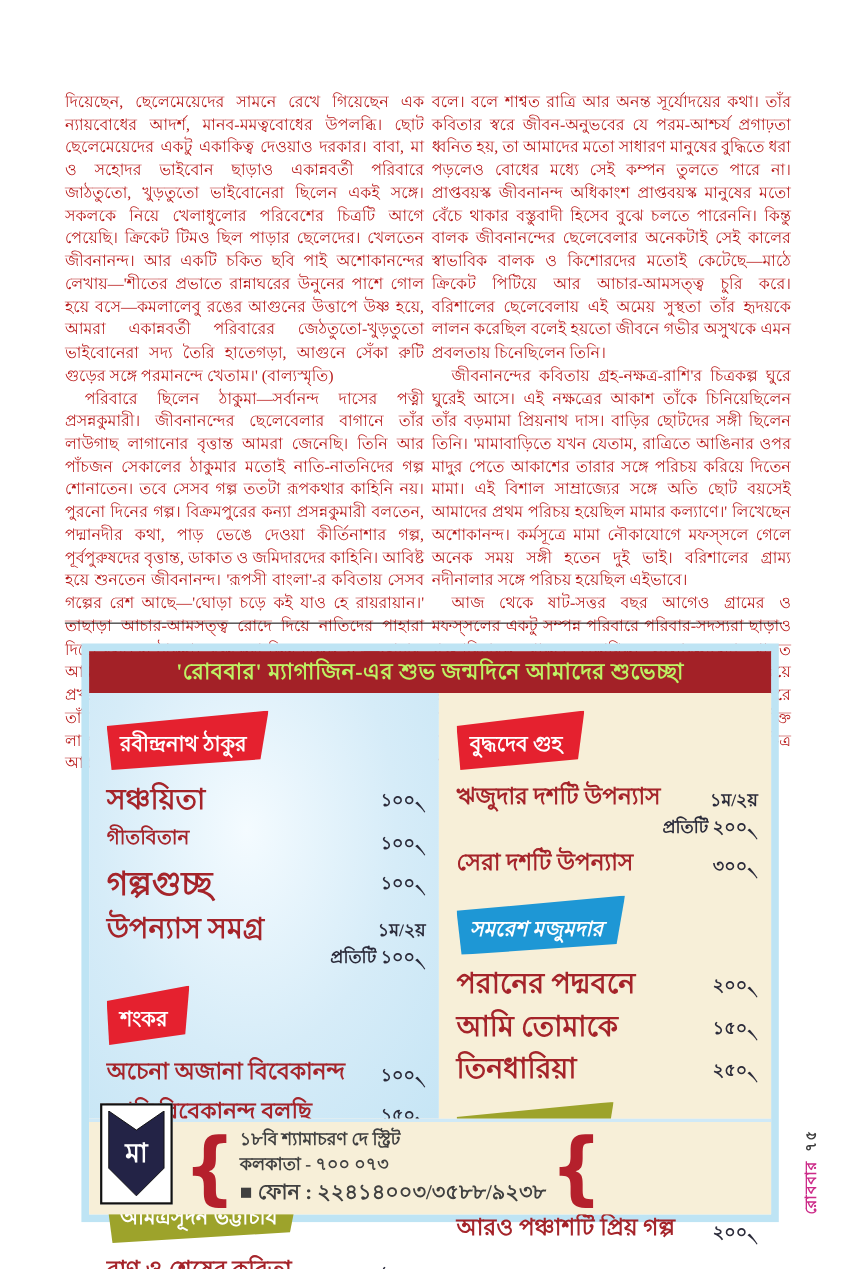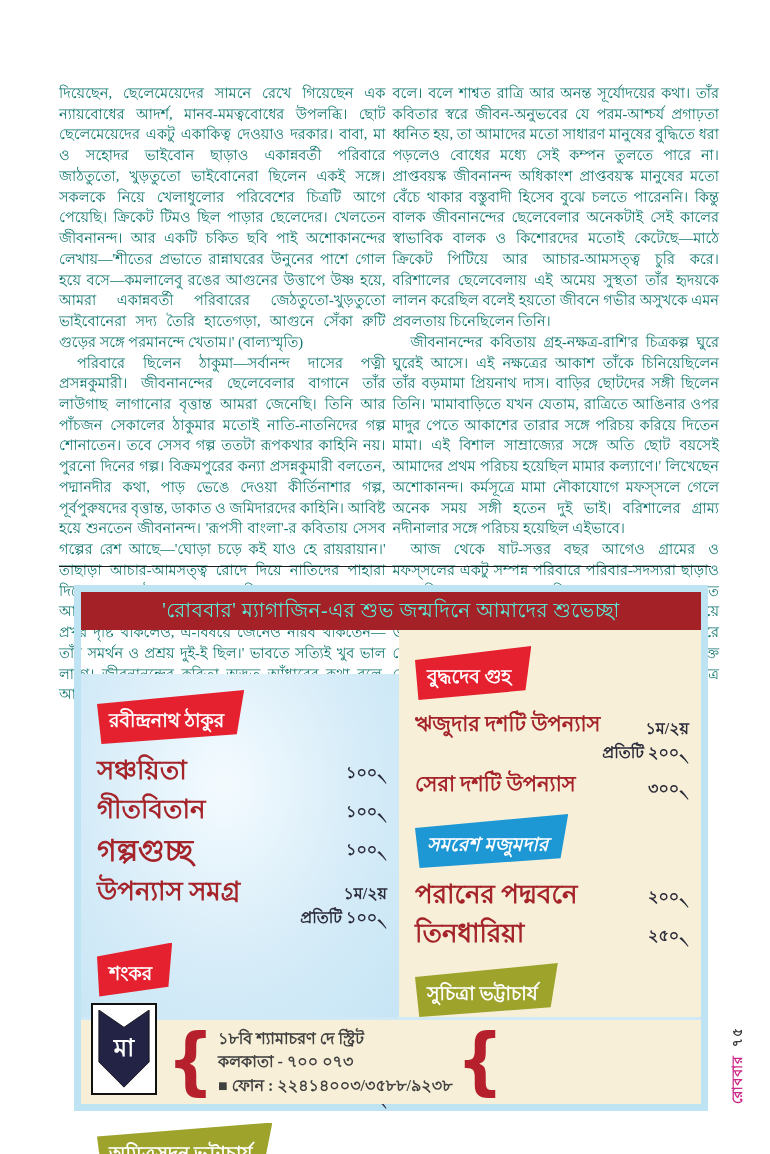--- a/index.html
+++ b/index.html
@@ -7,34 +7,34 @@
     --c-banner:#a32127; --c-title:#a5242a; --c-price:#2b2b3a;
     --c-border:#bee4f4; --c-cream:#f7efd8; --c-brace:#b5202c;
   }
   html,body{margin:0;padding:0;}
   body{width:770px;height:1154px;background:#ffffff;overflow:hidden;
        font-family:"Liberation Serif","DejaVu Serif",serif;position:relative;}
   .page{position:absolute;inset:0;}
 
   
   .article{position:absolute;left:59px;top:83px;width:660px;display:flex;gap:7px;}
-  .article .col{width:327px;color:#0f766e;font-size:14.5px;line-height:1.43;text-align:justify;}
+  .article .col{width:327px;color:#b91c1c;font-size:14.5px;line-height:1.43;text-align:justify;}
   .article p{margin:0;}
   .article p:not(:first-child){text-indent:18px;}
 
   .rule{position:absolute;left:59px;top:566px;width:652px;height:0;border:none;border-top:1.6px solid #1a1a1a;margin:0;}
 
   
   .ad{position:absolute;left:74px;top:585px;width:634px;height:526px;
       border:7px solid var(--c-border);box-sizing:border-box;display:flex;flex-direction:column;}
-  .ad-banner{height:38px;background:var(--c-banner);color:#5eead4;display:flex;align-items:center;justify-content:center;
-      font-size:20px;font-weight:normal;letter-spacing:.5px;flex:0 0 auto;}
+  .ad-banner{height:38px;background:var(--c-banner);color:#bef264;display:flex;align-items:center;justify-content:center;
+      font-size:20px;font-weight:bold;letter-spacing:.5px;flex:0 0 auto;}
   .ad-body{flex:1 1 auto;display:flex;min-height:0;}
   .ad-col{box-sizing:border-box;padding:6px 0 0 0;}
-  .ad-col-left{width:318px;background:radial-gradient(ellipse at 45% 32%, #f4fbff 0%, #d6ecf8 55%, #c6e5f5 100%);margin-top:44px;}
+  .ad-col-left{width:318px;background:radial-gradient(ellipse at 45% 32%, #f4fbff 0%, #d6ecf8 55%, #c6e5f5 100%);}
   .ad-col-right{flex:1;background:var(--c-cream);}
   .flag{width:fit-content;max-width:250px;color:#fff;font-weight:bold;font-size:19px;
         margin:10px 0 8px 16px;padding:16px 20px 6px 12px;
         clip-path:polygon(0 26%,100% 0,95% 82%,3% 100%);}
   .flag-red{background:var(--c-red);}
   .flag-blue{background:var(--c-blue);font-style:italic;}
   .flag-olive{background:var(--c-olive);}
   .book-row{display:flex;align-items:flex-start;justify-content:space-between;
             padding:3px 12px 3px 16px;}
   .book-title{color:var(--c-title);font-weight:bold;line-height:1.25;}
@@ -45,21 +45,21 @@
   .ad-footer{flex:0 0 84px;background:var(--c-cream);border-top:3px solid #cfe9f7;
              display:flex;align-items:center;position:relative;}
   .logo-box{width:66px;height:92px;background:#fff;border:2px solid #111;box-sizing:border-box;
             margin:-26px 6px 0 10px;display:flex;align-items:center;justify-content:center;position:relative;z-index:2;}
   .logo-shape{position:relative;width:52px;height:78px;display:flex;align-items:center;justify-content:center;}
   .logo-shape svg{position:absolute;inset:0;}
   .logo-text{position:relative;color:#fff;font-weight:bold;font-size:24px;z-index:1;}
   .brace{color:var(--c-brace);font-size:66px;font-weight:bold;line-height:.9;
          font-family:"DejaVu Sans",sans-serif;margin:0 4px;transform:scaleY(1.1);}
   .address{color:#404040;font-weight:bold;font-size:16px;line-height:1.45;min-width:216px;}
-  .address div:last-child{font-size:16px;}
+  .address div:last-child{font-size:19px;}
   .contact{color:#111;font-family:"Liberation Sans","DejaVu Sans",sans-serif;
            font-weight:bold;font-size:16.5px;line-height:1.55;}
 
   
   .vtag{position:absolute;left:726px;top:1104px;width:150px;transform:rotate(-90deg);
         transform-origin:0 0;font-size:14px;font-weight:bold;letter-spacing:1px;white-space:nowrap;}
   .vtag .mag{color:#cc2a88;}
   .vtag .num{color:#3c3c3c;margin-left:8px;}
 </style>
 </head>
@@ -86,40 +86,41 @@
     <div class="ad-body">
       <div class="ad-col ad-col-left" id="ad-col-0">
           <div class="flag flag-red"><span>রবীন্দ্রনাথ ঠাকুর</span></div>
           <div class="book-row">
             <div class="book-title" style="font-size: 26px;">সঞ্চয়িতা</div>
             <div class="book-price">
               <div>১০০৲</div>
             </div>
           </div>
           <div class="book-row">
-            <div class="book-title" style="font-size: 26px;">গীতবিতান</div>
+            <div class="book-title" style="font-size: 18px;">গীতবিতান</div>
             <div class="book-price">
               <div>১০০৲</div>
             </div>
           </div>
           <div class="book-row">
             <div class="book-title" style="font-size: 30px;">গল্পগুচ্ছ</div>
             <div class="book-price">
               <div>১০০৲</div>
             </div>
           </div>
           <div class="book-row">
             <div class="book-title" style="font-size: 26px;">উপন্যাস সমগ্র</div>
             <div class="book-price">
               <div>১ম/২য়</div>
               <div>প্রতিটি ১০০৲</div>
             </div>
           </div>
           <div class="flag flag-red"><span>শংকর</span></div>
           <div class="book-row">
+            <div class="book-title" style="font-size: 21px;">অচেনা অজানা বিবেকানন্দ</div>
             <div class="book-price">
               <div>১০০৲</div>
             </div>
           </div>
           <div class="book-row">
             <div class="book-title" style="font-size: 21px;">আমি বিবেকানন্দ বলছি</div>
             <div class="book-price">
               <div>১৫০৲</div>
             </div>
           </div>
@@ -150,20 +151,26 @@
             <div class="book-title" style="font-size: 21px;">সেরা দশটি উপন্যাস</div>
             <div class="book-price">
               <div>৩০০৲</div>
             </div>
           </div>
           <div class="flag flag-blue"><span>সমরেশ মজুমদার</span></div>
           <div class="book-row">
             <div class="book-title" style="font-size: 26px;">পরানের পদ্মবনে</div>
             <div class="book-price">
               <div>২০০৲</div>
+            </div>
+          </div>
+          <div class="book-row">
+            <div class="book-title" style="font-size: 26px;">আমি তোমাকে</div>
+            <div class="book-price">
+              <div>১৫০৲</div>
             </div>
           </div>
           <div class="book-row">
             <div class="book-title" style="font-size: 26px;">তিনধারিয়া</div>
             <div class="book-price">
               <div>২৫০৲</div>
             </div>
           </div>
           <div class="flag flag-olive"><span>সুচিত্রা ভট্টাচার্য</span></div>
           <div class="book-row">

